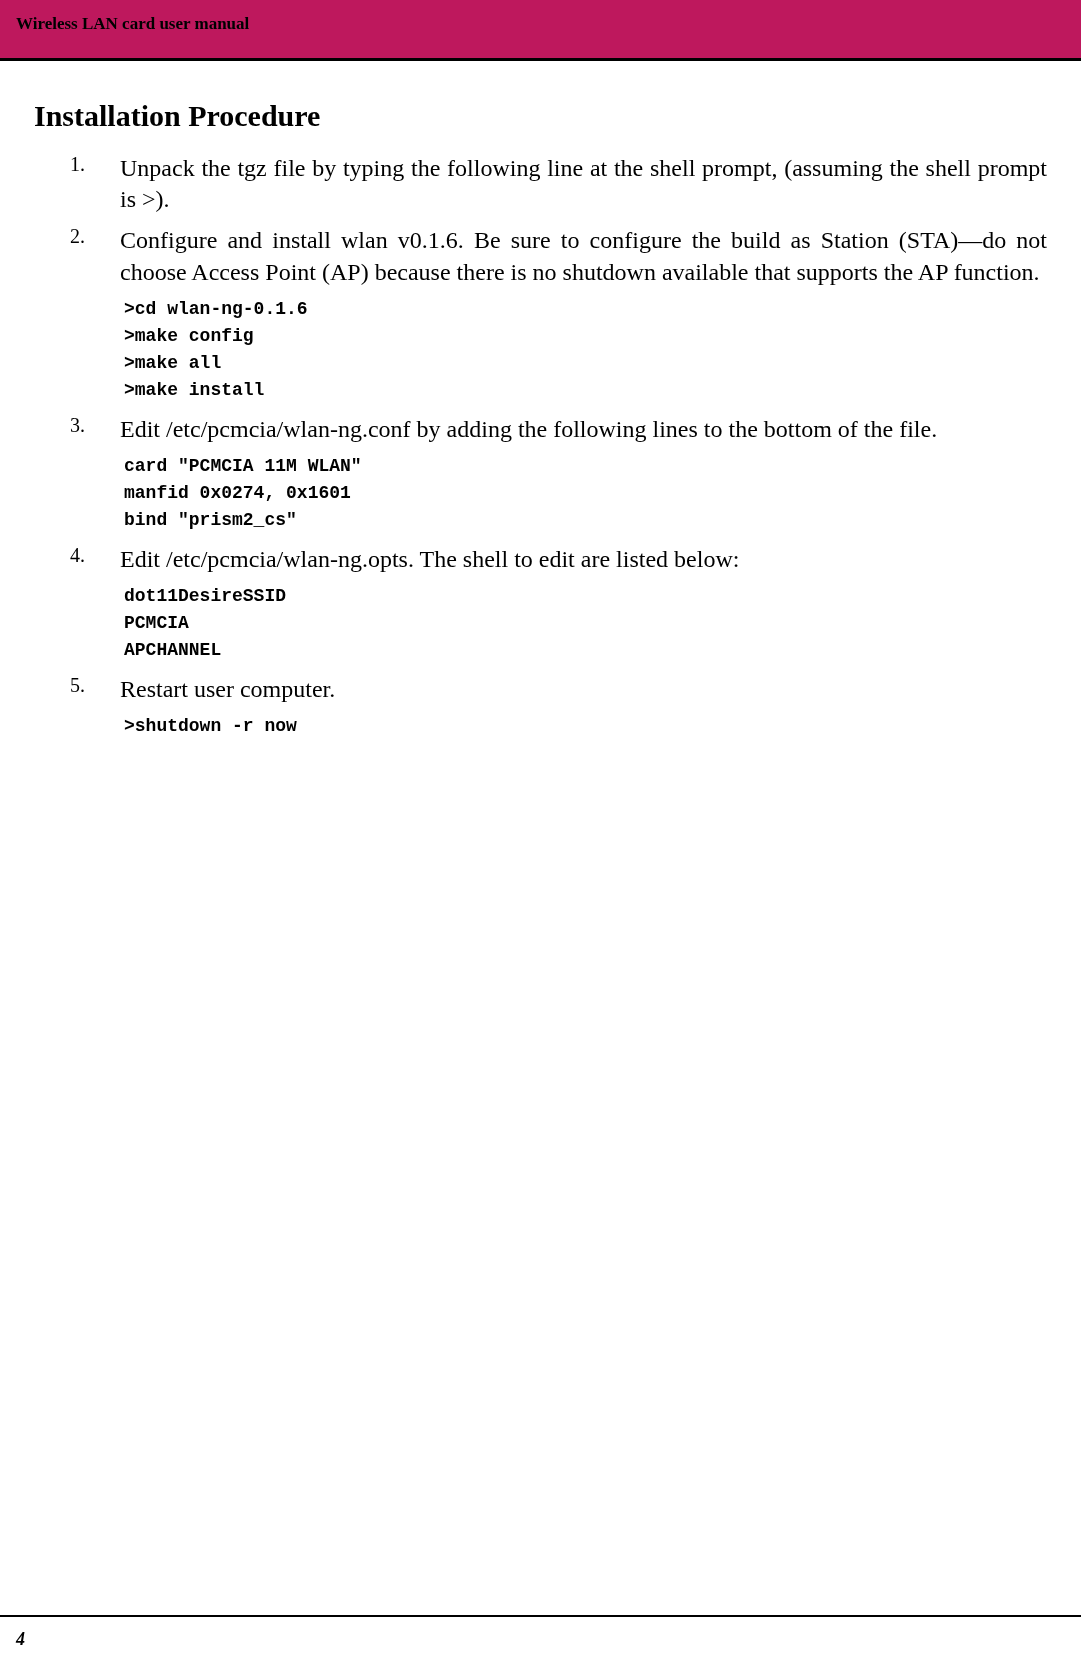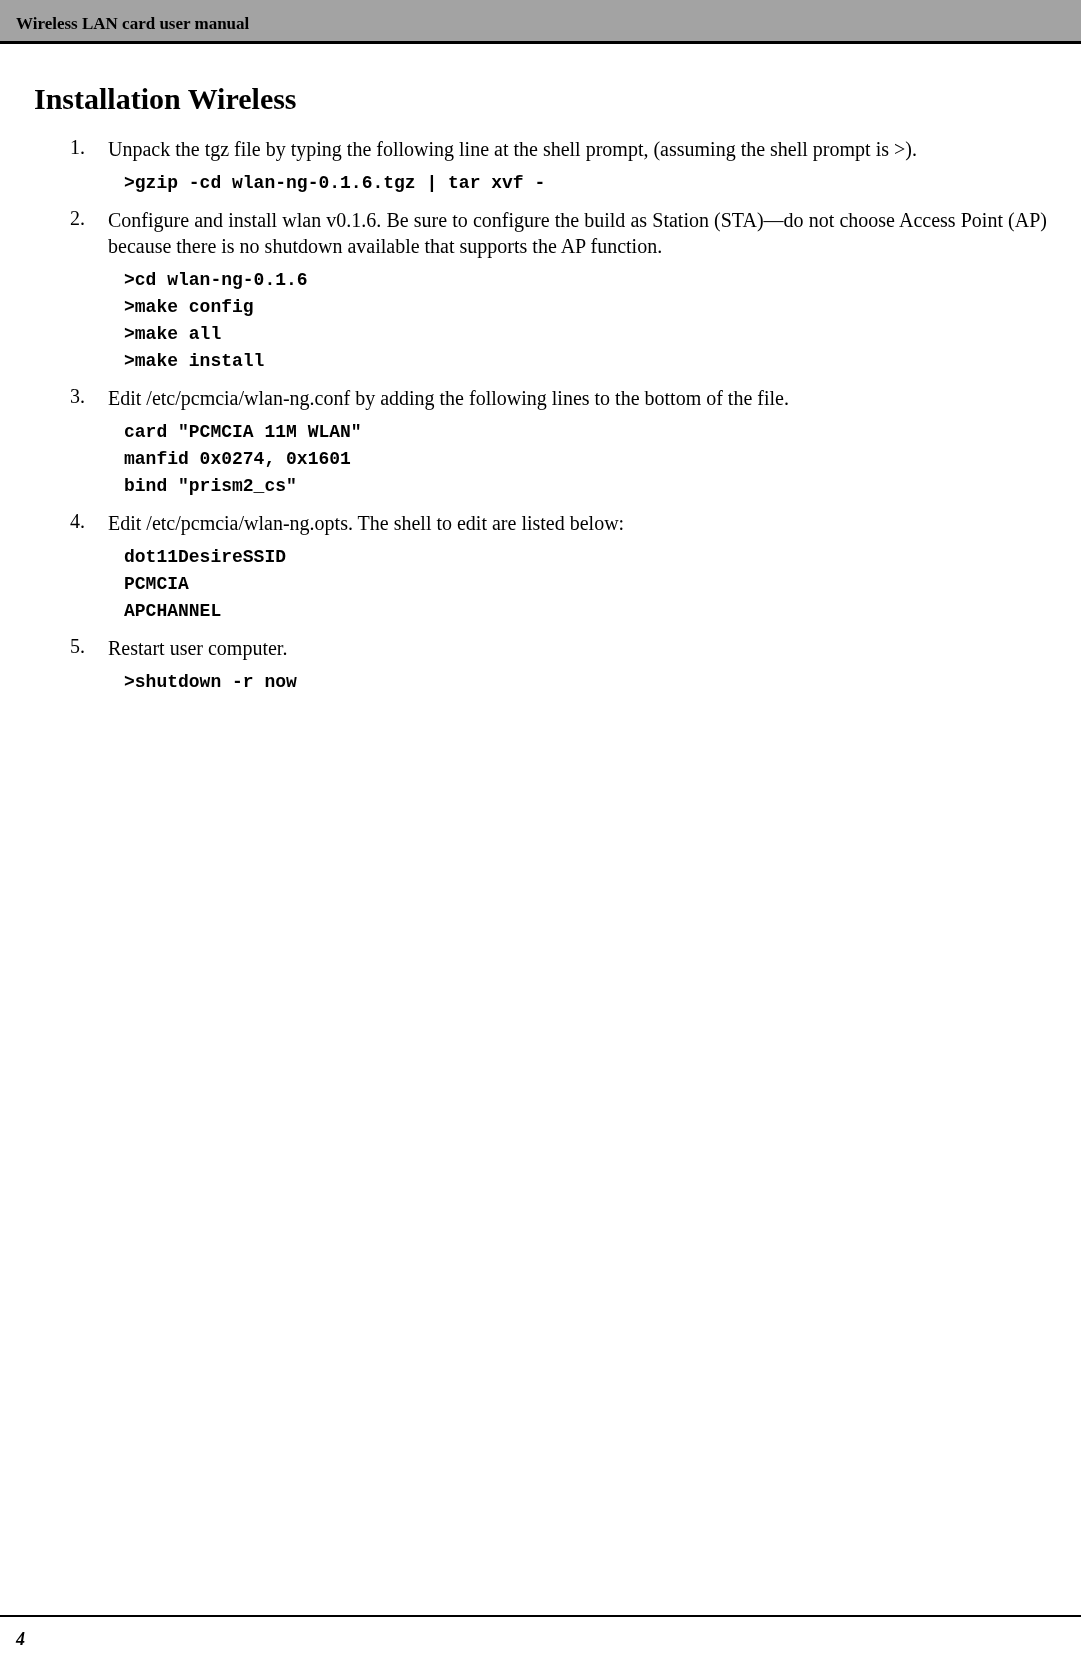--- a/index.html
+++ b/index.html
@@ -8,23 +8,23 @@
       box-sizing: border-box;
     }
     body {
       font-family: "Times New Roman", Times, serif;
       width: 1081px;
       height: 1662px;
       background: #ffffff;
       position: relative;
     }
     .header-bar {
-      background: #a3a3a3;
+      background: #be185d;
       border-bottom: 3px solid #000;
-      padding: 14px 16px 7px 16px;
+      padding: 14px 16px 24px 16px;
     }
     .header-title {
       font-weight: bold;
       font-size: 17px;
       font-family: "Times New Roman", Times, serif;
     }
     .content {
       padding: 38px 34px 20px 34px;
     }
     .main-heading {
@@ -43,24 +43,25 @@
       display: flex;
       align-items: flex-start;
     }
     .step-num {
       font-size: 20px;
       min-width: 38px;
       text-align: left;
       padding-right: 10px;
     }
     .step-text {
-      font-size: 20px;
+      font-size: 24px;
       line-height: 1.3;
       flex: 1;
       text-align: justify;
+      margin-left: 12px;
     }
     .code-block {
       font-family: "Courier New", Courier, monospace;
       font-weight: bold;
       font-size: 18px;
       margin-left: 54px;
       margin-top: 8px;
       margin-bottom: 8px;
       line-height: 1.5;
       white-space: pre;
@@ -80,29 +81,28 @@
     }
   </style>
 </head>
 <body>
 
 <div class="header-bar">
   <span class="header-title">Wireless LAN card user manual</span>
 </div>
 
 <div class="content">
-  <h1 class="main-heading">Installation Wireless</h1>
+  <h1 class="main-heading">Installation Procedure</h1>
 
   <ol class="step-list">
     <li class="step">
       <div class="step-row">
         <span class="step-num">1.</span>
         <span class="step-text">Unpack the tgz file by typing the following line at the shell prompt, (assuming the shell prompt is &gt;).</span>
       </div>
-      <div class="code-block">&gt;gzip -cd wlan-ng-0.1.6.tgz | tar xvf -</div>
     </li>
 
     <li class="step">
       <div class="step-row">
         <span class="step-num">2.</span>
         <span class="step-text">Configure and install wlan v0.1.6. Be sure to configure the build as Station (STA)—do not choose Access Point (AP) because there is no shutdown available that supports the AP function.</span>
       </div>
       <div class="code-block">&gt;cd wlan-ng-0.1.6
 &gt;make config
 &gt;make all

